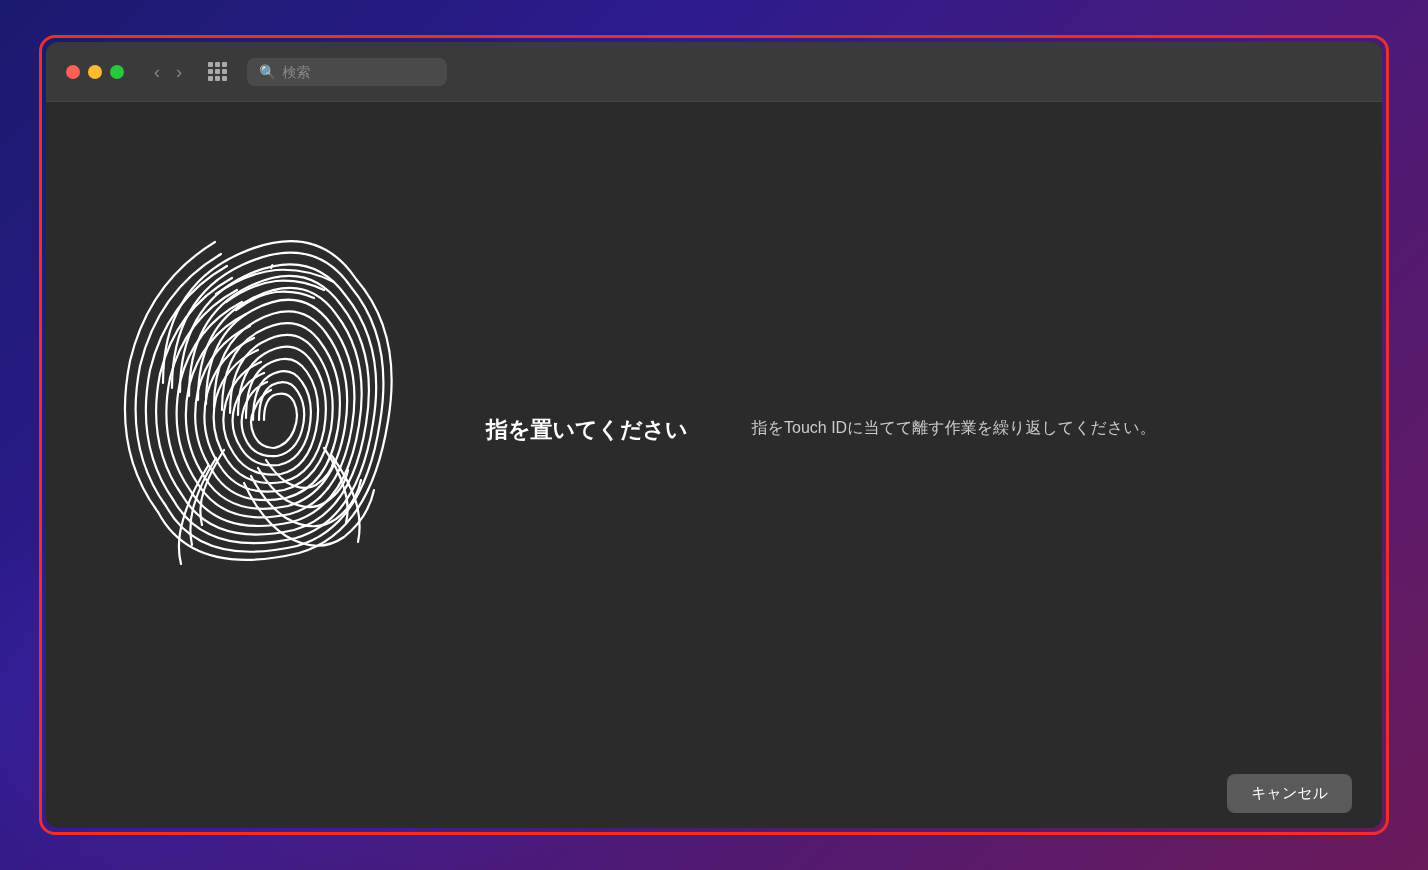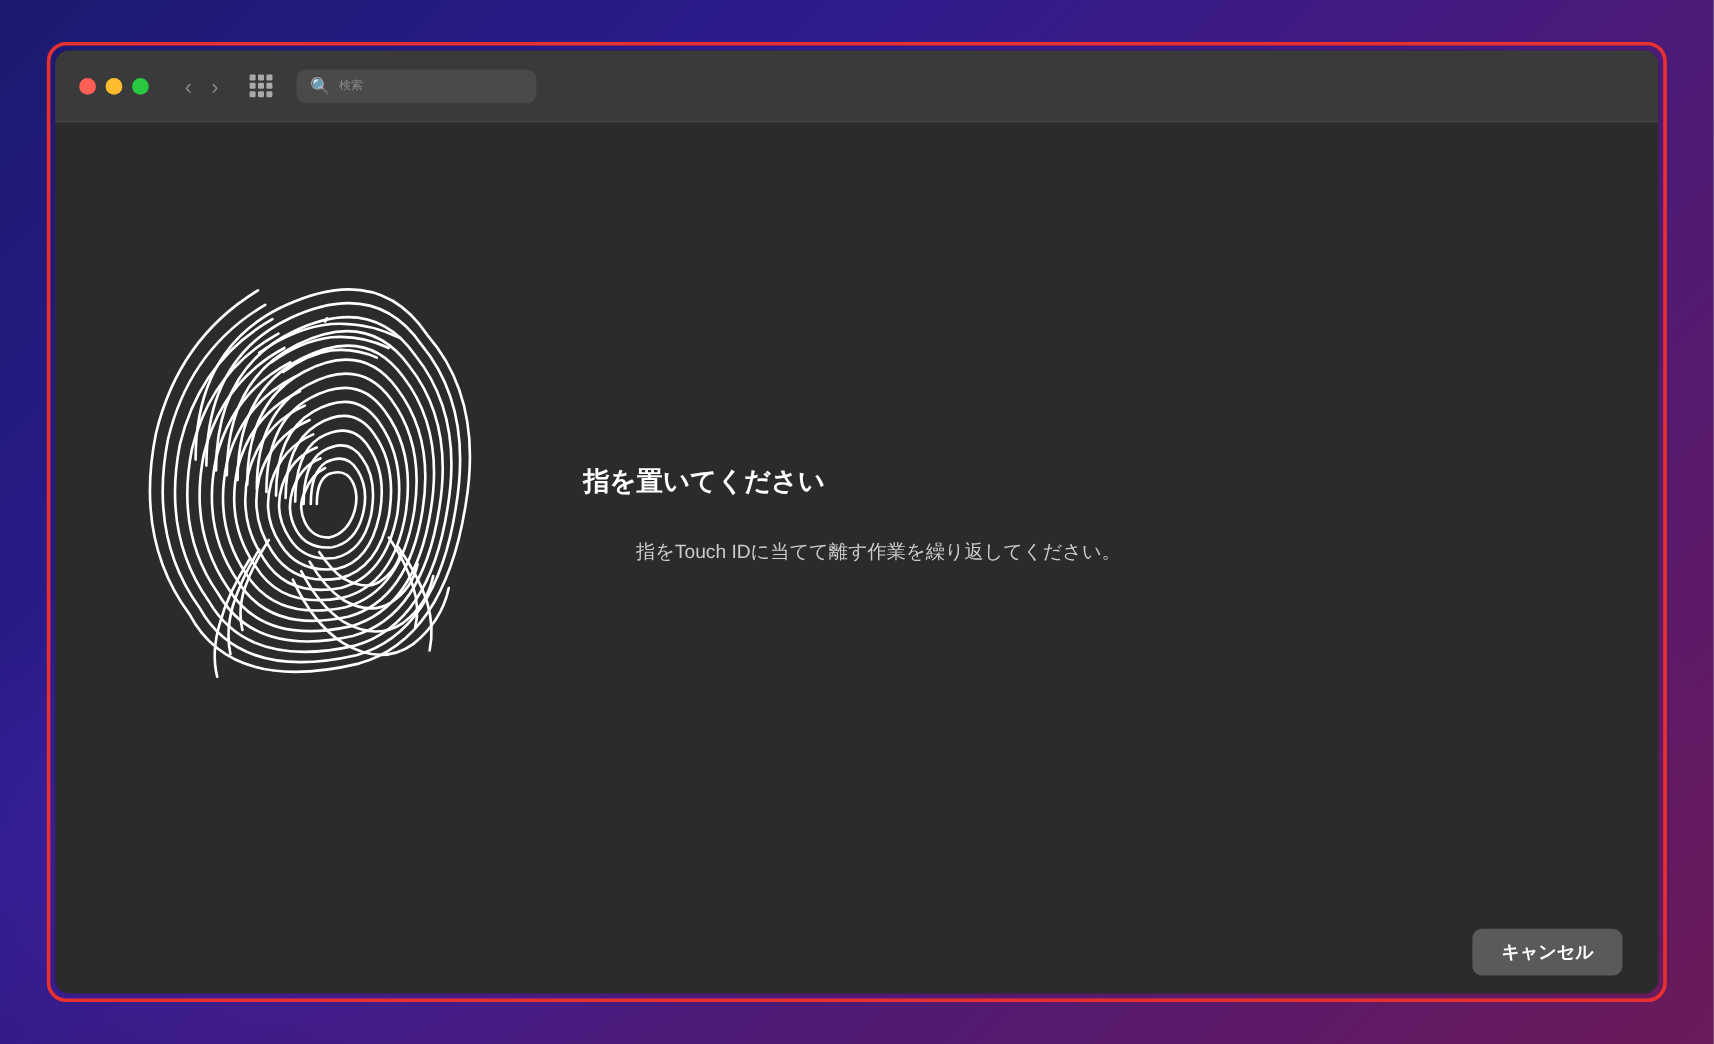--- a/index.html
+++ b/index.html
@@ -128,21 +128,21 @@
     .search-icon {
       color: #888;
       font-size: 14px;
     }
 
     .search-input {
       background: none;
       border: none;
       outline: none;
       color: #fde047;
-      font-size: 10px;
+      font-size: 14px;
       width: 100%;
     }
 
     .search-input::placeholder { color: #888; }
 
     
     .content {
       flex: 1;
       display: flex;
       align-items: center;
@@ -163,22 +163,22 @@
     .fingerprint-svg {
       width: 300px;
       height: 400px;
     }
 
     
     .text-area {
       flex: 1;
       padding-left: 60px;
       display: flex;
-      flex-direction: column;
-      gap: 32px;
+      flex-direction: row;
+      gap: 20px;
     }
 
     .instruction-title {
       font-size: 22px;
       font-weight: 700;
       color: #ffffff;
     }
 
     .instruction-body {
       font-size: 16px;
@@ -196,21 +196,21 @@
       padding: 0 30px;
       flex-shrink: 0;
     }
 
     .cancel-btn {
       background: #5a5a5a;
       border: none;
       border-radius: 8px;
       color: #ffffff;
       font-size: 15px;
-      font-weight: 700;
+      font-weight: 400;
       padding: 10px 24px;
       cursor: pointer;
     }
   </style>
 </head>
 <body>
 
 <div class="outer-border">
   <div class="window">
 

